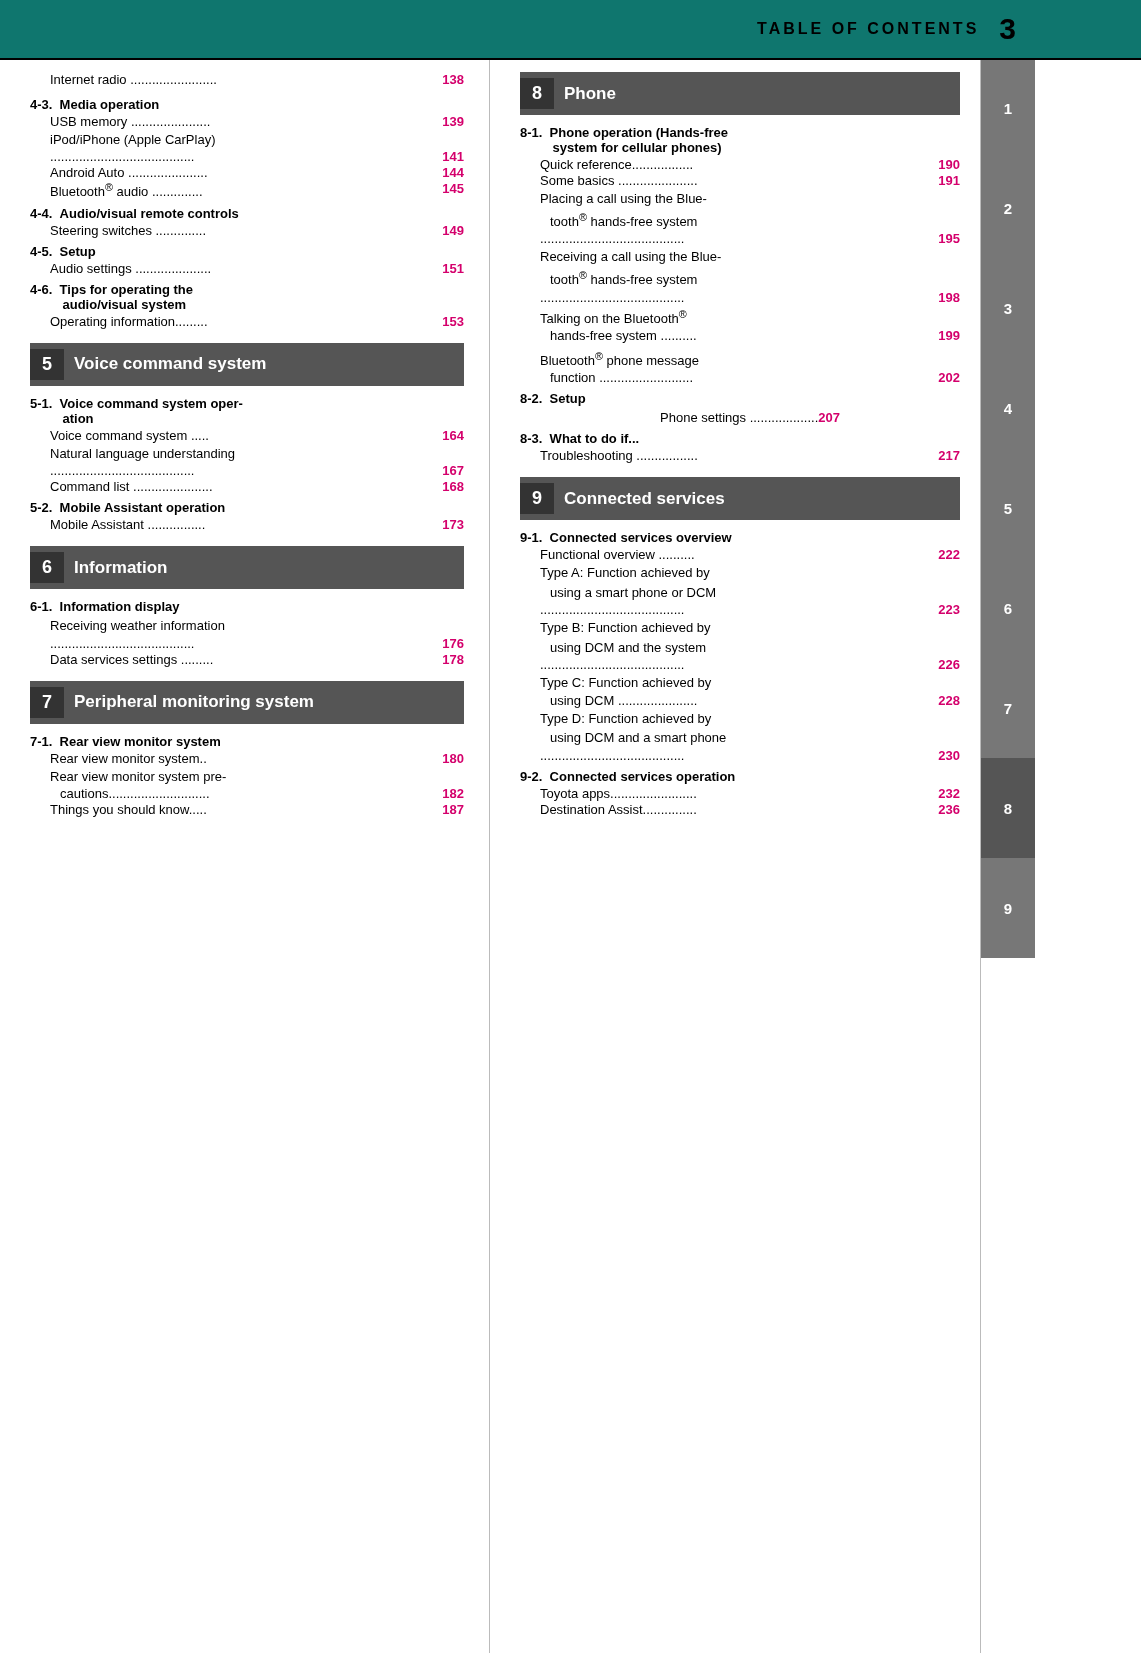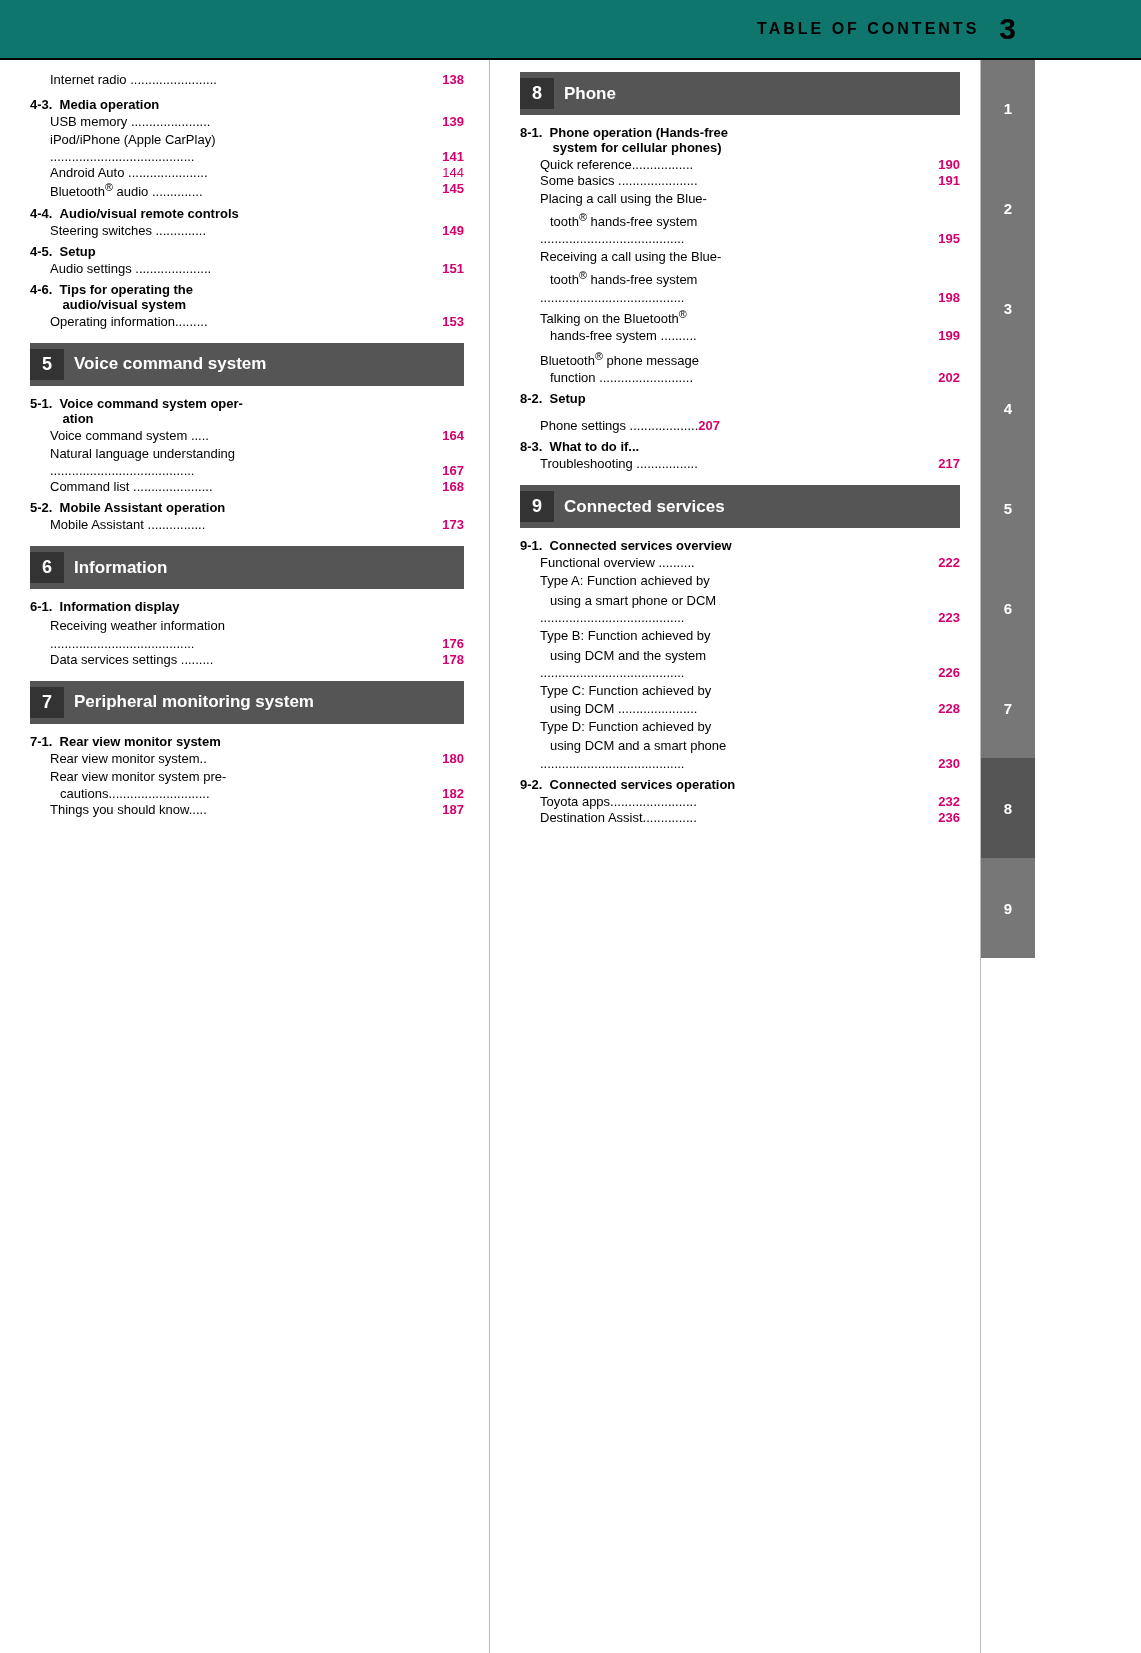--- a/index.html
+++ b/index.html
@@ -48,21 +48,21 @@
       </div>
       <div style="margin:1px 0 0 20px;line-height:1.5;">
         <span>iPod/iPhone (Apple CarPlay)</span>
       </div>
       <div style="display:flex;justify-content:space-between;margin:0 0 1px 20px;">
         <span>........................................</span>
         <span style="color:#d4006c;font-weight:bold;">141</span>
       </div>
       <div style="display:flex;justify-content:space-between;margin:1px 0 1px 20px;">
         <span>Android Auto ......................</span>
-        <span style="color:#d4006c;font-weight:normal;">144</span>
+        <span style="color:#d4006c;font-weight:bold;">144</span>
       </div>
       <div style="display:flex;justify-content:space-between;margin:1px 0 1px 20px;">
         <span>Bluetooth<sup>®</sup> audio ..............</span>
         <span style="color:#d4006c;font-weight:bold;">145</span>
       </div>
 
       <div style="font-weight:bold;margin:6px 0 2px 0;">
         4-4.&nbsp;&nbsp;Audio/visual remote controls
       </div>
       <div style="display:flex;justify-content:space-between;margin:1px 0 1px 20px;">
@@ -213,21 +213,21 @@
         <span>Bluetooth<sup>®</sup> phone message</span>
       </div>
       <div style="display:flex;justify-content:space-between;margin:0 0 1px 30px;">
         <span>function ..........................</span>
         <span style="color:#d4006c;font-weight:bold;">202</span>
       </div>
 
       <div style="font-weight:bold;margin:6px 0 2px 0;">
         8-2.&nbsp;&nbsp;Setup
       </div>
-      <div style="display:flex;justify-content:flex-start;margin:12px 0 1px 20px;">
+      <div style="display:flex;justify-content:center;margin:4px 0 1px 20px;">
         <span>Phone settings ...................</span>
         <span style="color:#d4006c;font-weight:bold;">207</span>
       </div>
 
       <div style="font-weight:bold;margin:6px 0 2px 0;">
         8-3.&nbsp;&nbsp;What to do if...
       </div>
       <div style="display:flex;justify-content:space-between;margin:1px 0 1px 20px;">
         <span>Troubleshooting .................</span>
         <span style="color:#d4006c;font-weight:bold;">217</span>

